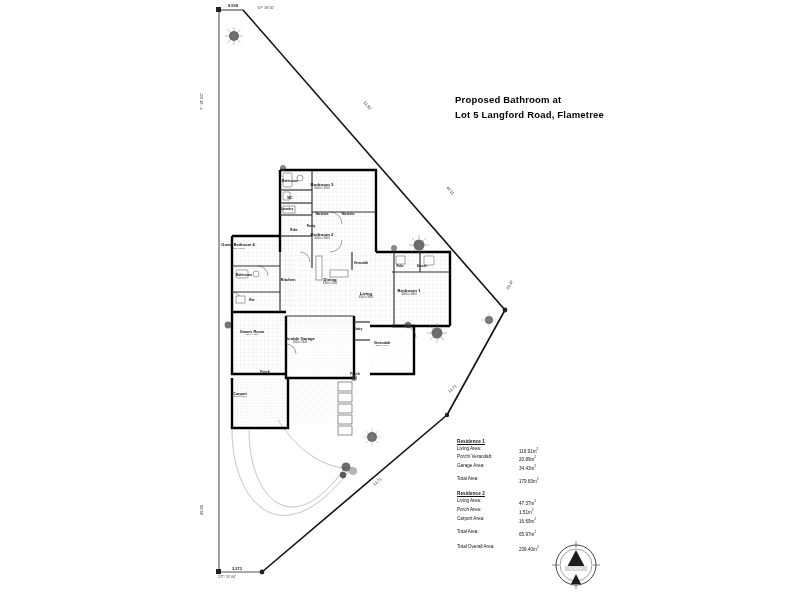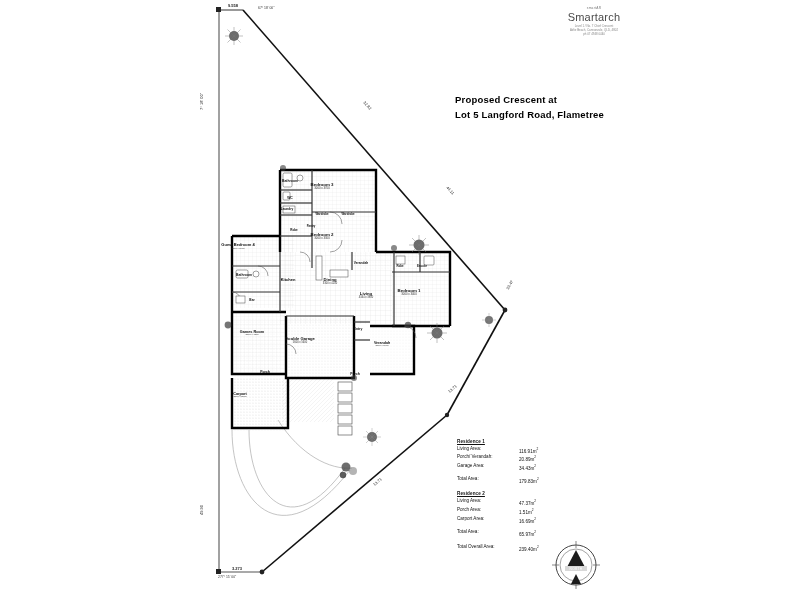--- a/index.html
+++ b/index.html
@@ -54,32 +54,23 @@
     position:absolute;left:0;top:26px;width:48px;text-align:center;
     font-size:3.2px;color:#fff;letter-spacing:.3px;
   }
   svg{display:block;}
 </style>
 </head>
 <body>
 
 <div id="sheet">
 
-  <div class="logo-wrap">
-    <div class="logo-pre">smartAR</div>
-    <div class="logo-name">Smartarch</div>
-    <div class="logo-addr">
-      <div>Level 1 / No. 7 Chief Crescent</div>
-      <div>Airlie Beach, Cannonvale, QLD, 4802</div>
-      <div>ph 07 4948 0440</div>
-    </div>
-  </div>
 
   <div class="title-block">
-    <div>Proposed Crescent at</div>
+    <div>Proposed Bathroom at</div>
     <div>Lot 5 Langford Road, Flametree</div>
   </div>
 
   <svg width="800" height="600" viewBox="0 0 800 600" style="position:absolute;left:0;top:0;">
     <defs>
 
       <pattern id="dots" width="3" height="3" patternUnits="userSpaceOnUse">
         <circle cx="1" cy="1" r="0.35" fill="#9a9a9a"></circle>
       </pattern>
 

